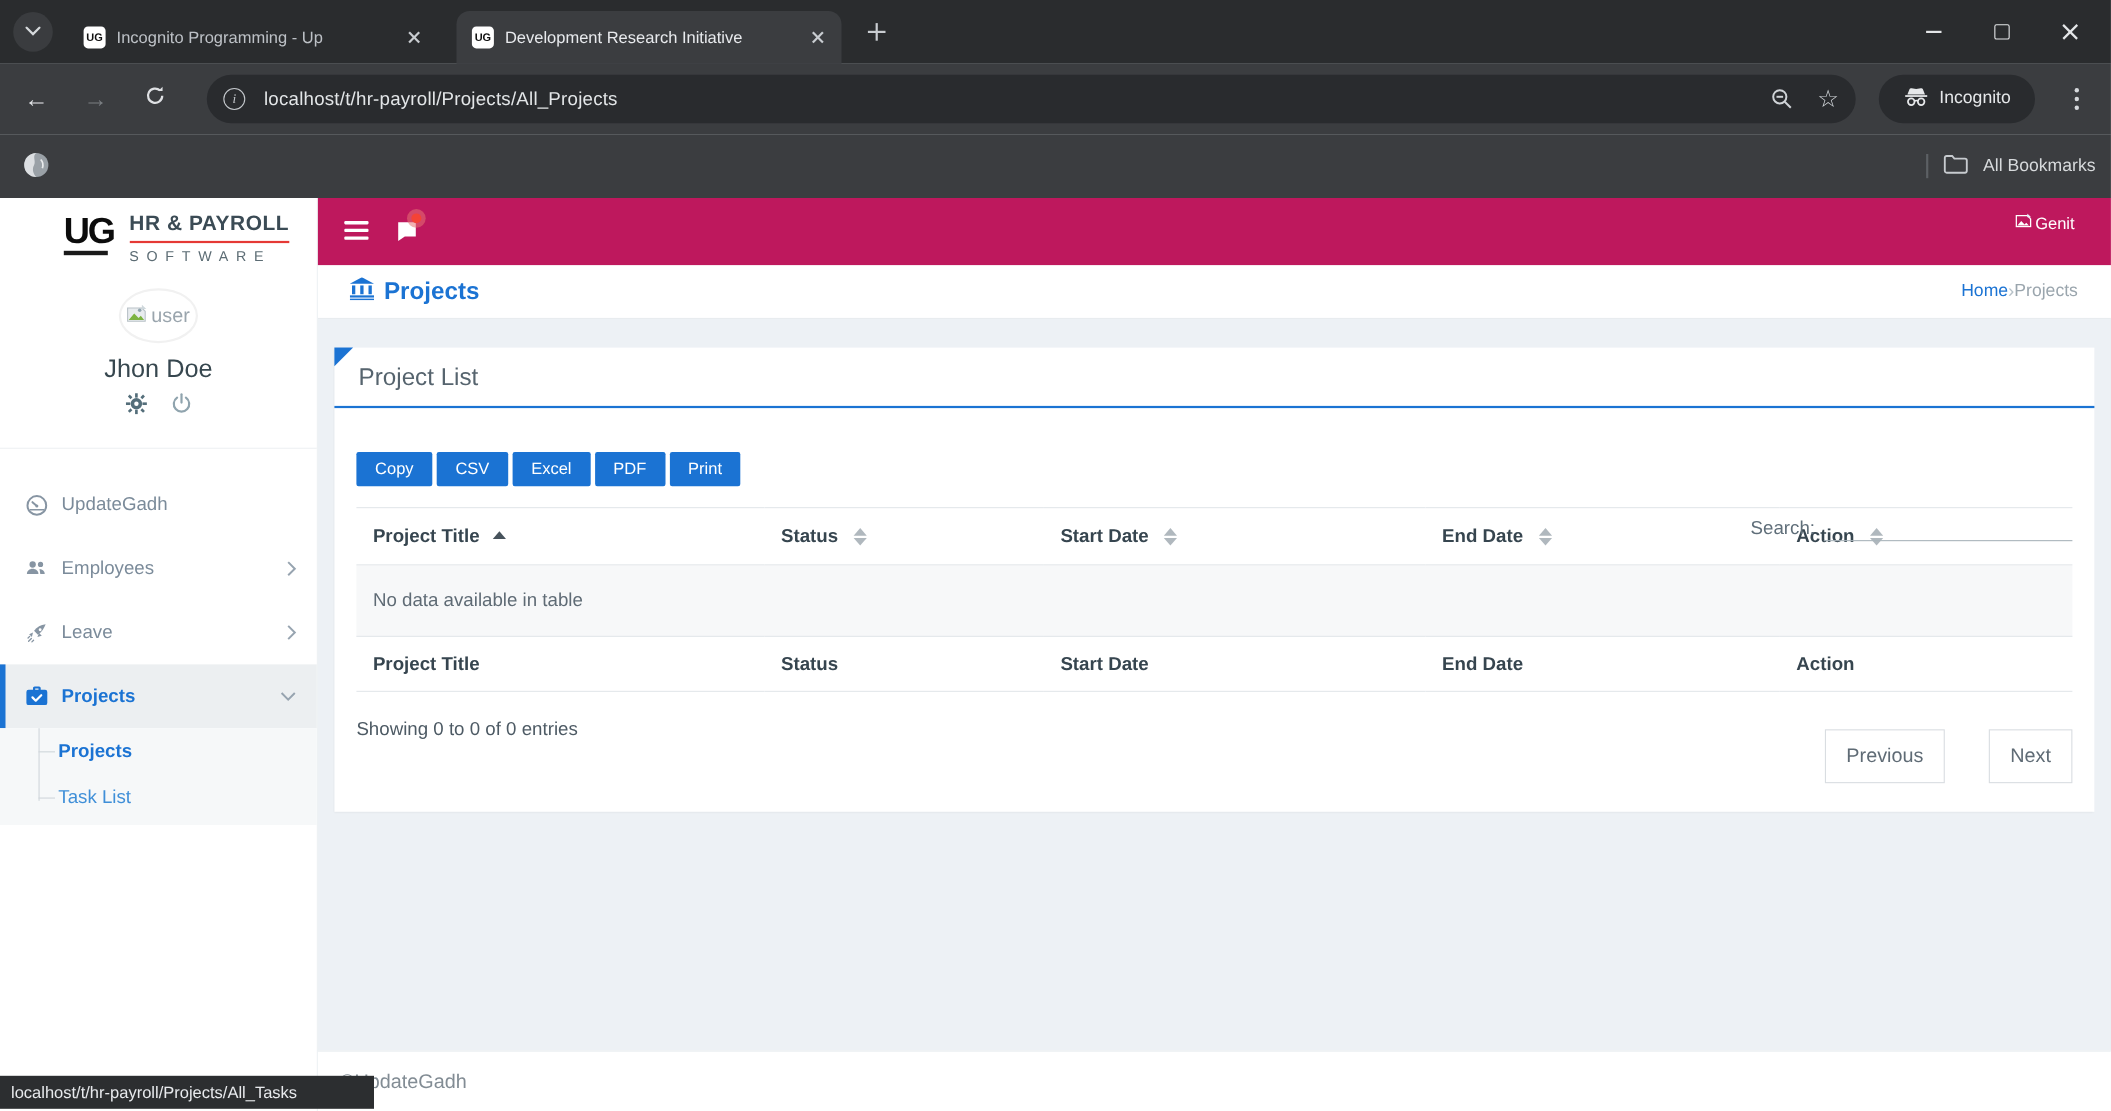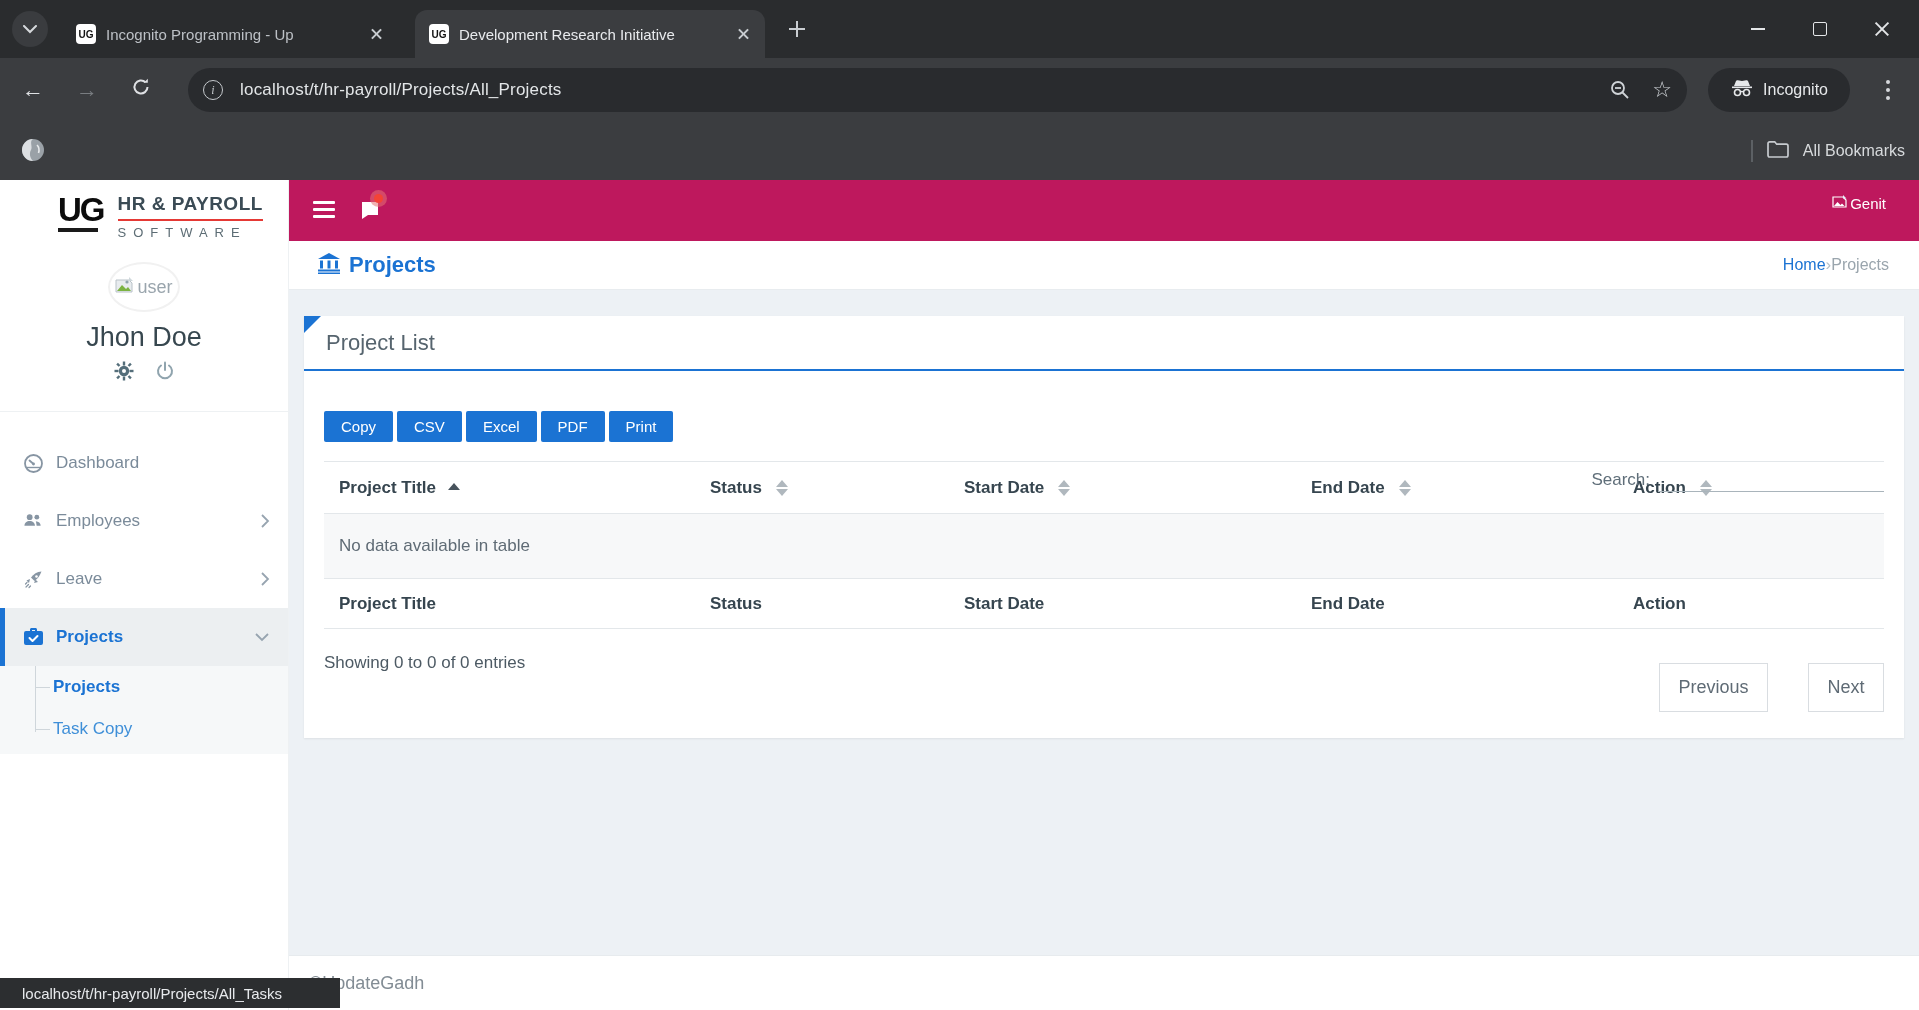--- a/index.html
+++ b/index.html
@@ -53,40 +53,40 @@
   
   .sidebar{position:absolute;left:0;top:180px;width:289px;bottom:0;background:#fff;border-right:1px solid #eef1f3;}
   .logo-row{margin:13px 0 0 58px;display:flex;align-items:flex-start;}
   .ug-mark{font-size:33px;font-weight:bold;color:#0c0c0c;line-height:34px;letter-spacing:-2px;}
   .ug-mark .sub{display:block;height:4px;background:#1a1a1a;margin-top:1px;width:40px;}
   .logo-right{margin-left:14px;}
   .logo-line1{font-size:19px;font-weight:bold;color:#3b4b55;border-bottom:2px solid #e53935;padding-bottom:4px;letter-spacing:.5px;}
   .logo-line2{font-size:13px;color:#5c6c74;letter-spacing:7px;margin-top:4px;}
   .avatar{margin:22px auto 0;width:72px;height:50px;border-radius:50%;border:2px solid #f1f1f1;display:flex;align-items:center;justify-content:center;gap:2px;}
   .avatar-alt{color:#9aa5ad;font-size:18px;}
-  .username{text-align:center;margin-top:10px;font-size:27px;color:#37474f;}
+  .username{text-align:center;margin-top:10px;font-size:23px;color:#37474f;}
   .user-icons{display:flex;justify-content:center;gap:22px;margin-top:8px;height:20px;}
   .user-icons span{cursor:pointer;display:flex;align-items:center;}
   .side-divider{margin-top:30px;border-top:1px solid #eef1f3;}
   .nav{margin-top:22px;}
   .nav-item{position:relative;height:58px;display:flex;align-items:center;padding-left:23px;color:#7b8b9a;font-size:17px;cursor:pointer;}
   .nav-item .ic{width:21px;height:21px;margin-right:12px;display:flex;align-items:center;}
   .nav-item .chev{position:absolute;right:18px;display:flex;align-items:center;}
   .nav-item.active{background:#eceff1;border-left:5px solid #1b73d3;padding-left:18px;color:#1b73d3;font-weight:bold;}
   .subnav{position:relative;background:#f6f8f9;height:88px;}
   .tree-v{position:absolute;left:35px;top:0;width:1px;height:66px;background:#cfd6db;}
   .sub-item{position:absolute;left:0;height:42px;display:flex;align-items:center;cursor:pointer;}
   .sub-item .dash{width:15px;height:1px;background:#cfd6db;margin-left:35px;}
   .sub-item .lbl{margin-left:3px;font-size:17px;}
   .sub-item.first{top:0;}
   .sub-item.first .lbl{color:#1b73d3;font-weight:bold;}
   .sub-item.second{top:42px;}
   .sub-item.second .lbl{color:#3f8fd8;}
 
-  .statusbar{position:absolute;left:0;bottom:2px;width:340px;height:30px;background:#2c2e30;color:#e8eaed;font-size:15px;display:flex;align-items:center;padding-left:22px;z-index:30;}
+  .statusbar{position:absolute;left:0;bottom:2px;width:340px;height:30px;background:#2c2e30;color:#e8eaed;font-size:15px;display:flex;align-items:center;padding-left:10px;z-index:30;}
 
   
   .main{position:absolute;left:289px;top:180px;right:0;bottom:0;background:#edf1f5;}
   .bluebar{position:relative;height:61px;background:#be185d;}
   .hamburger{position:absolute;left:24px;top:21px;width:22px;height:19px;cursor:pointer;}
   .hamburger i{display:block;width:22px;height:3px;background:#fff;margin-bottom:4px;border-radius:1px;}
   .flagbtn{position:absolute;left:70px;top:19px;width:26px;height:26px;cursor:pointer;}
   .flag-badge{position:absolute;left:15px;top:-5px;width:9px;height:9px;border-radius:50%;background:#f44336;box-shadow:0 0 0 4px rgba(229,115,115,.55);}
   .topuser{position:absolute;right:33px;top:14px;display:flex;align-items:flex-end;cursor:pointer;}
   .topuser .name{color:#fff;font-size:15px;margin-left:2px;}
@@ -266,21 +266,21 @@
     <div class="nav">
       <div class="nav-item">
         <span class="ic">
           <svg width="21" height="21" viewBox="0 0 21 21">
               <circle cx="10.5" cy="10.5" r="8.5" fill="none" stroke="#8795a3" stroke-width="1.8"></circle>
               <path d="M10.5 11L6.5 7.5" stroke="#8795a3" stroke-width="1.8" stroke-linecap="round"></path>
               <circle cx="10.5" cy="11" r="1.4" fill="#8795a3"></circle>
               <path d="M4 14.5h13" stroke="#8795a3" stroke-width="1.4"></path>
             </svg>
         </span>
-        <span>Dashboard</span>
+        <span>UpdateGadh</span>
       </div>
       <div class="nav-item">
         <span class="ic">
           <svg width="22" height="18" viewBox="0 0 22 18">
               <circle cx="7" cy="5" r="3" fill="#8795a3"></circle>
               <circle cx="14.5" cy="5" r="2.5" fill="#8795a3"></circle>
               <path d="M1.5 14c0-3 2.5-5 5.5-5s5.5 2 5.5 5z" fill="#8795a3"></path>
               <path d="M13.5 9.3c2.8.2 5 2 5 4.7h-4.2" fill="#8795a3"></path>
             </svg>
         </span>
@@ -322,21 +322,21 @@
         </span>
       </div>
       <div class="subnav">
         <span class="tree-v"></span>
         <div class="sub-item first">
           <span class="dash"></span>
           <span class="lbl">Projects</span>
         </div>
         <div class="sub-item second">
           <span class="dash"></span>
-          <span class="lbl">Task Copy</span>
+          <span class="lbl">Task List</span>
         </div>
       </div>
     </div>
   </div>
 
   <div class="main">
     <div class="bluebar">
       <div class="hamburger">
           <i></i>
           <i></i>

